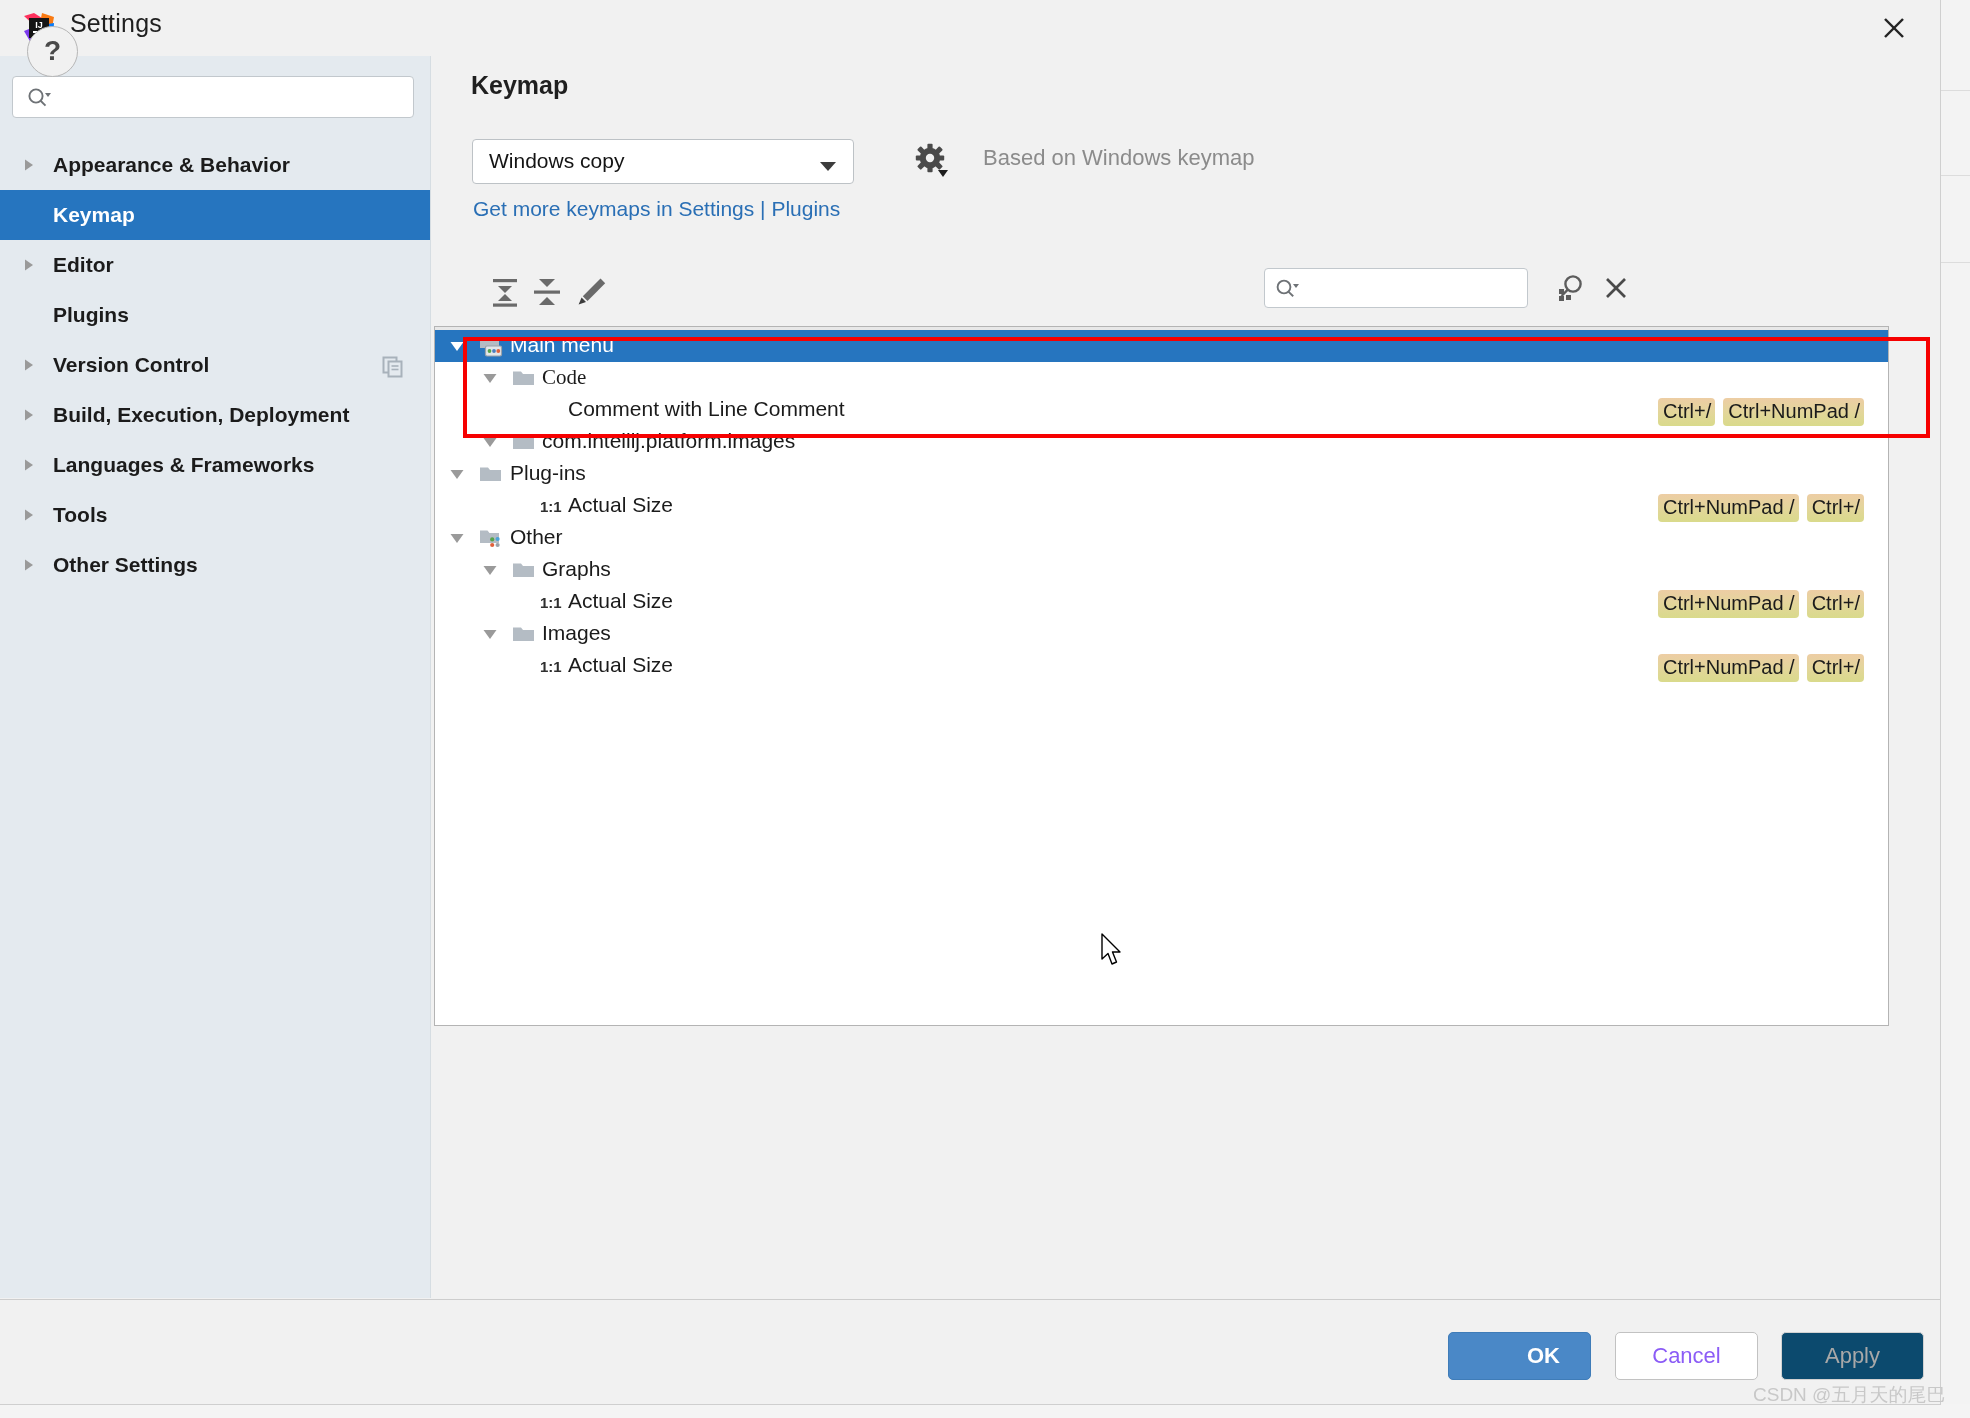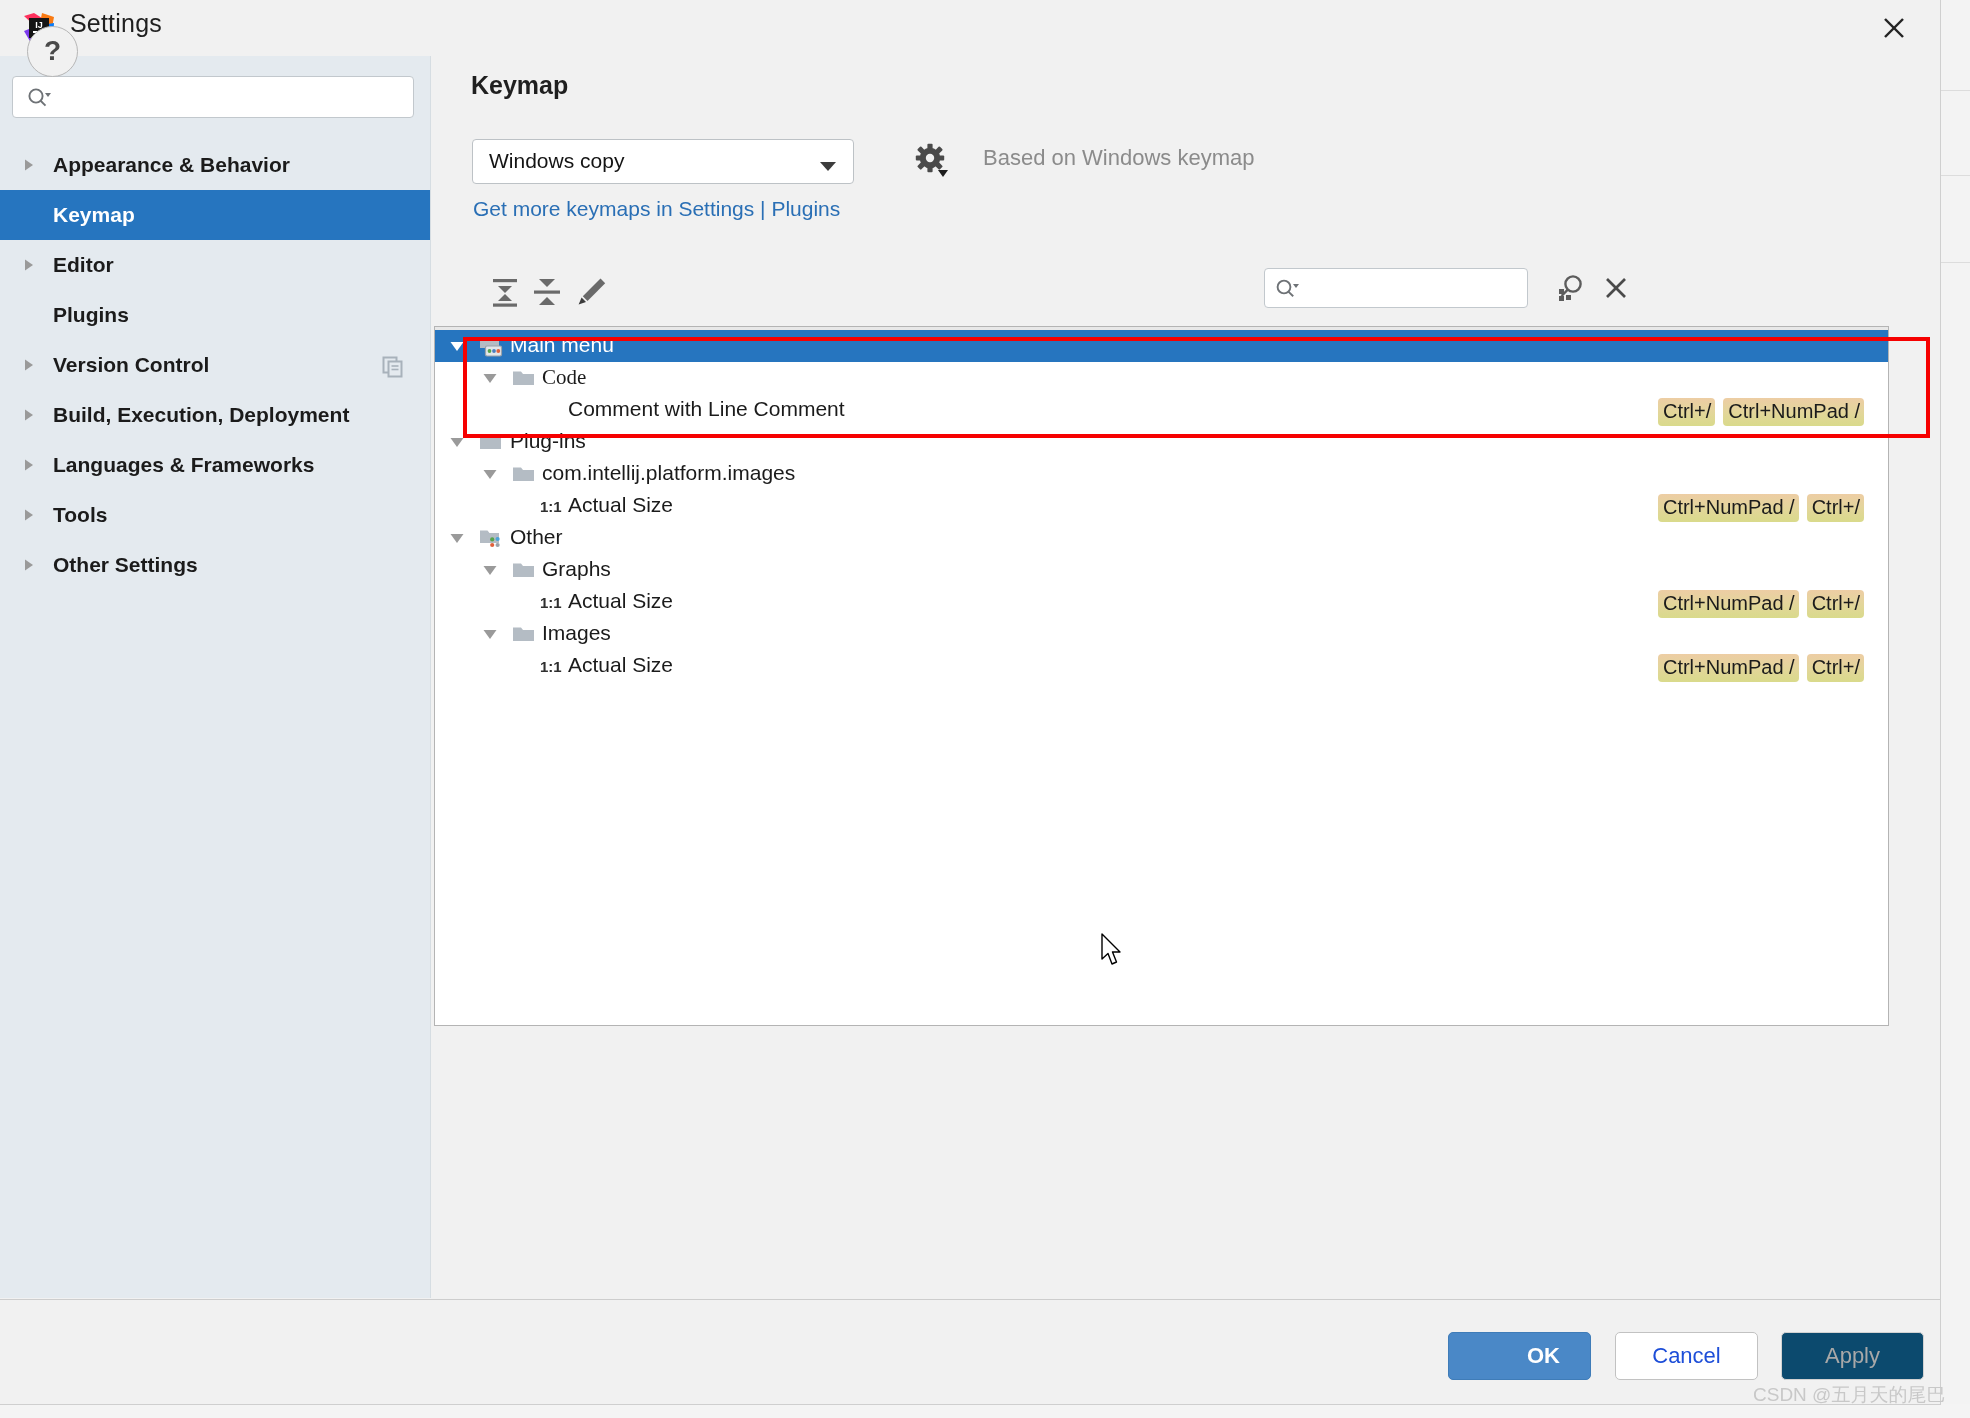--- a/index.html
+++ b/index.html
@@ -378,21 +378,21 @@
     background: #4a88c7;
     border: 1px solid #3f7cb8;
     color: #ffffff;
     font-weight: bold;
     padding-left: 48px;
   }
   .btn-cancel {
     left: 1615px; width: 143px;
     background: #ffffff;
     border: 1px solid #c2c2c2;
-    color: #1d4ed8;
+    color: #8b5cf6;
   }
   .btn-apply {
     left: 1781px; width: 143px;
     background: #0c4a6e;
     border: 1px solid #d2d2d2;
     color: #a8a8a8;
     cursor: default;
   }
   .watermark {
     position: absolute;
@@ -627,36 +627,36 @@
               <span class="tr-label" style="left: 107px; font-family: Liberation Serif, serif;">Code</span>
             </div>
             <div class="tree-row">
               <span class="tr-label" style="left: 133px;">Comment with Line Comment</span>
               <span class="sc-group">
                 <span class="sc-badge">Ctrl+/</span>
                 <span class="sc-badge">Ctrl+NumPad /</span>
               </span>
             </div>
             <div class="tree-row">
+              <span class="tr-arrow" style="left: 47px;"><svg width="16" height="14" viewBox="0 0 16 14">
+                  <path d="M1.5 3 L14.5 3 L8 12 Z" fill="#9a9a9a"></path>
+                </svg></span>
+              <span class="tr-icon" style="left: 77px;"><svg width="24" height="20" viewBox="0 0 24 20">
+                  <path d="M1 3.5 L9 3.5 L11 6 L22 6 L22 17 L1 17 Z" fill="#b4bcc4"></path>
+                </svg></span>
+              <span class="tr-label" style="left: 107px;">com.intellij.platform.images</span>
+            </div>
+            <div class="tree-row">
               <span class="tr-arrow" style="left: 14px;"><svg width="16" height="14" viewBox="0 0 16 14">
                   <path d="M1.5 3 L14.5 3 L8 12 Z" fill="#9a9a9a"></path>
                 </svg></span>
               <span class="tr-icon" style="left: 44px;"><svg width="24" height="20" viewBox="0 0 24 20">
                   <path d="M1 3.5 L9 3.5 L11 6 L22 6 L22 17 L1 17 Z" fill="#b4bcc4"></path>
                 </svg></span>
               <span class="tr-label" style="left: 75px;">Plug-ins</span>
-            </div>
-            <div class="tree-row">
-              <span class="tr-arrow" style="left: 47px;"><svg width="16" height="14" viewBox="0 0 16 14">
-                  <path d="M1.5 3 L14.5 3 L8 12 Z" fill="#9a9a9a"></path>
-                </svg></span>
-              <span class="tr-icon" style="left: 77px;"><svg width="24" height="20" viewBox="0 0 24 20">
-                  <path d="M1 3.5 L9 3.5 L11 6 L22 6 L22 17 L1 17 Z" fill="#b4bcc4"></path>
-                </svg></span>
-              <span class="tr-label" style="left: 107px;">com.intellij.platform.images</span>
             </div>
             <div class="tree-row">
               <span class="tr-icon" style="left: 104px;"><svg width="26" height="20" viewBox="0 0 26 20">
                   <text x="1" y="15.5" font-family="'Liberation Sans',sans-serif" font-size="15" font-weight="bold" fill="#2f2f2f">1:1</text>
                 </svg></span>
               <span class="tr-label" style="left: 133px;">Actual Size</span>
               <span class="sc-group">
                 <span class="sc-badge">Ctrl+NumPad /</span>
                 <span class="sc-badge">Ctrl+/</span>
               </span>

